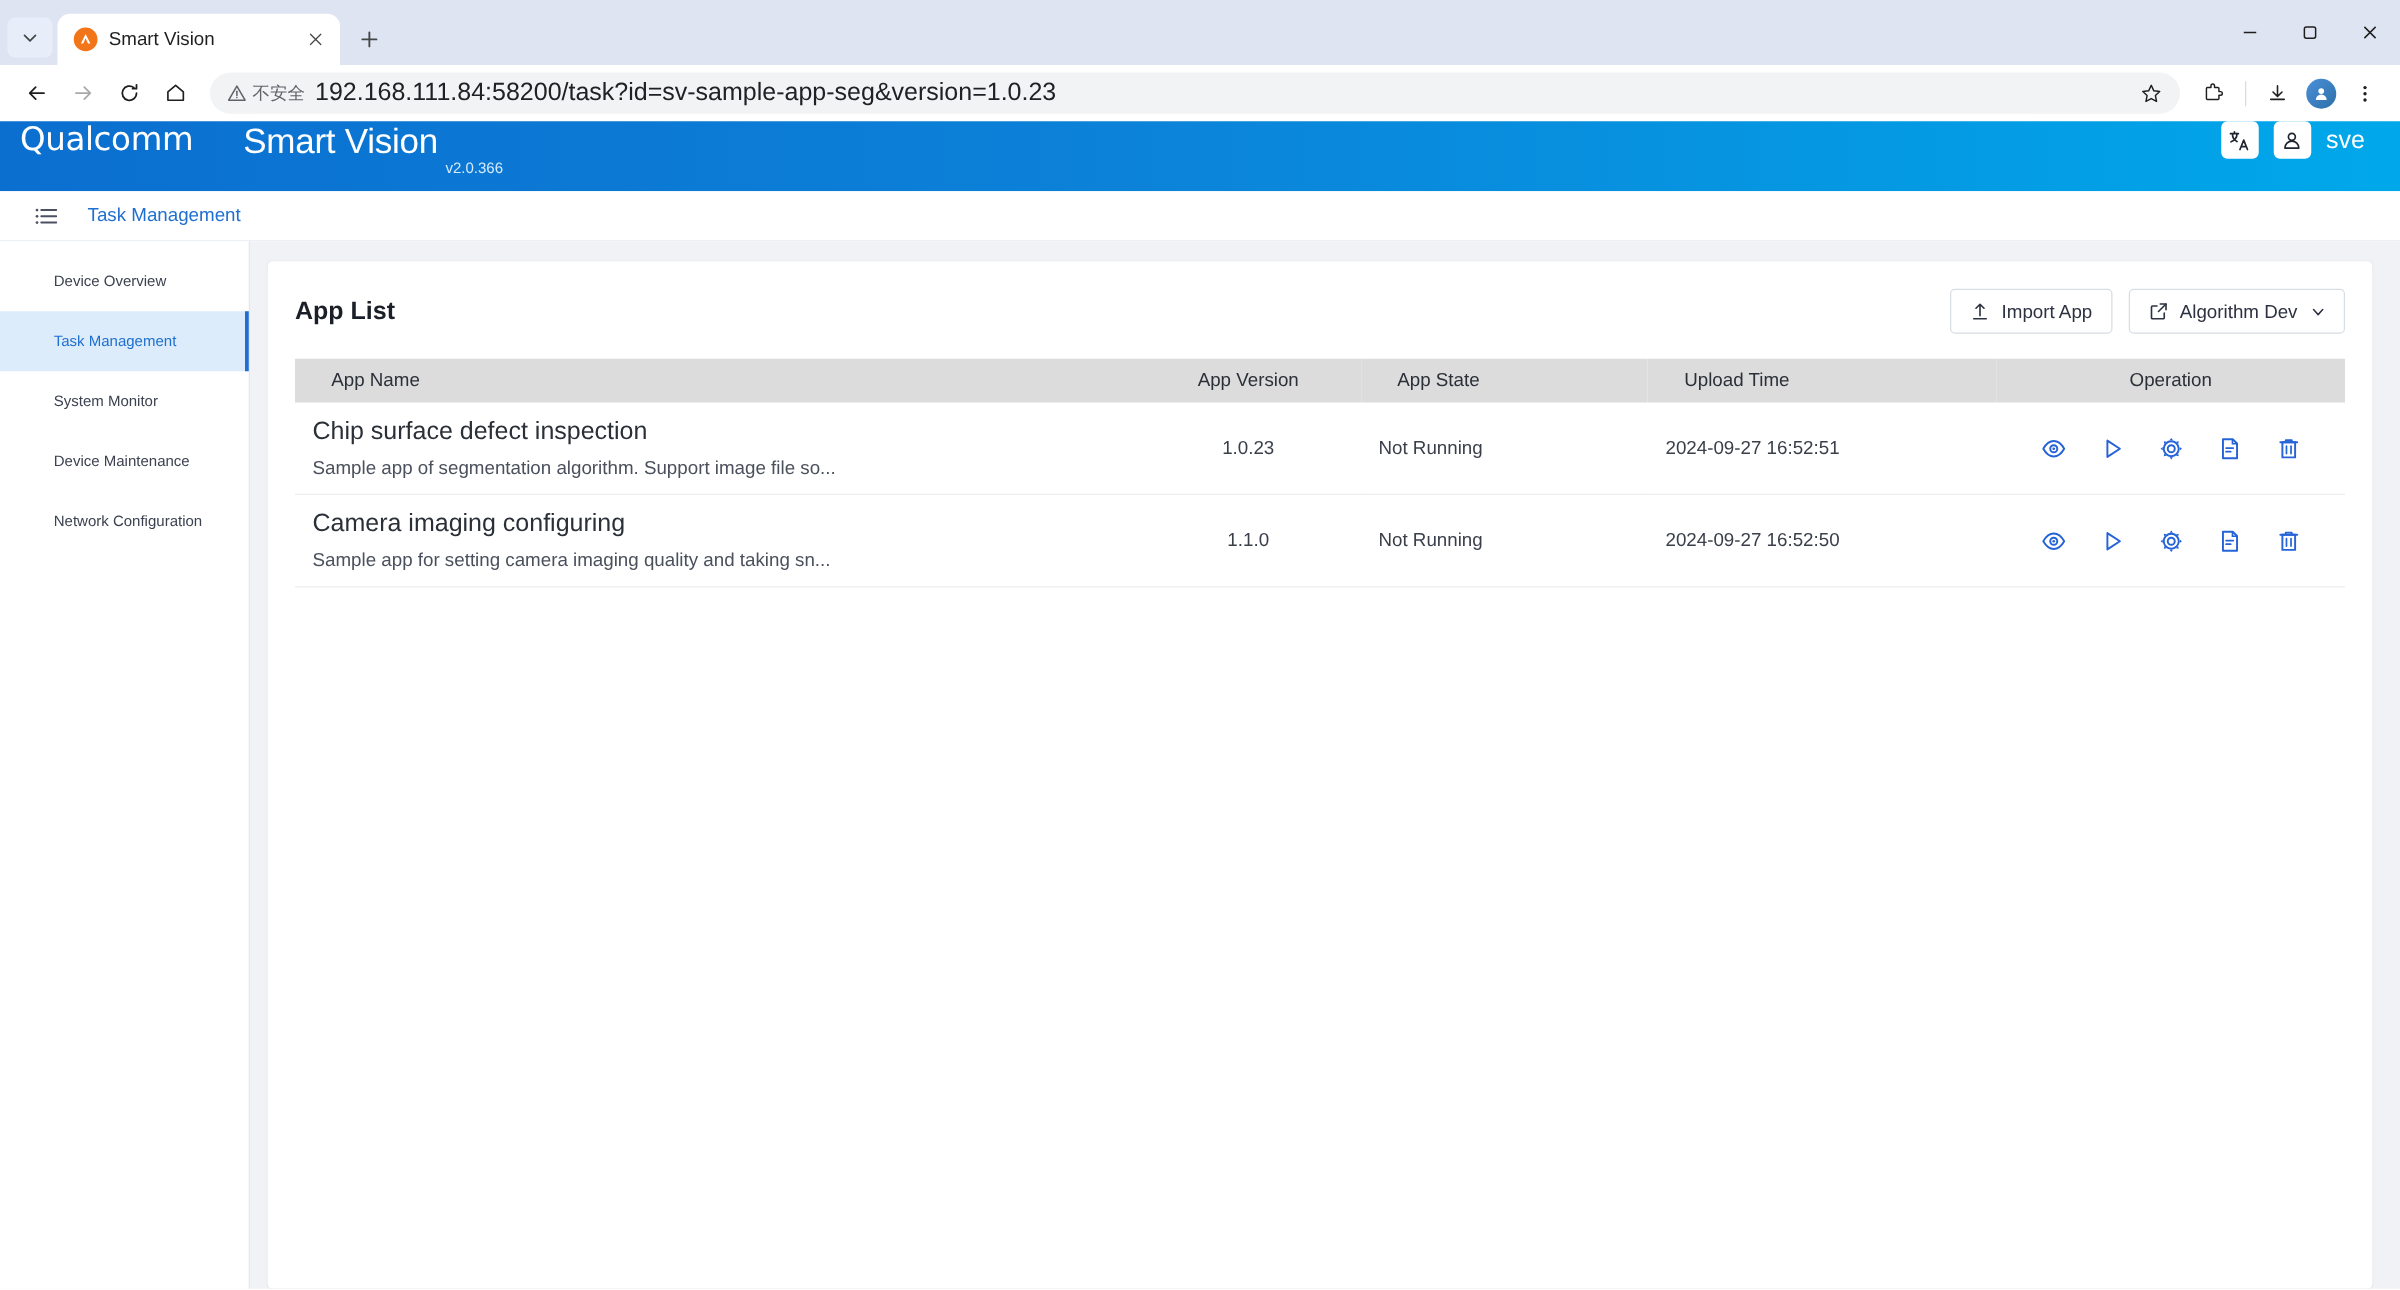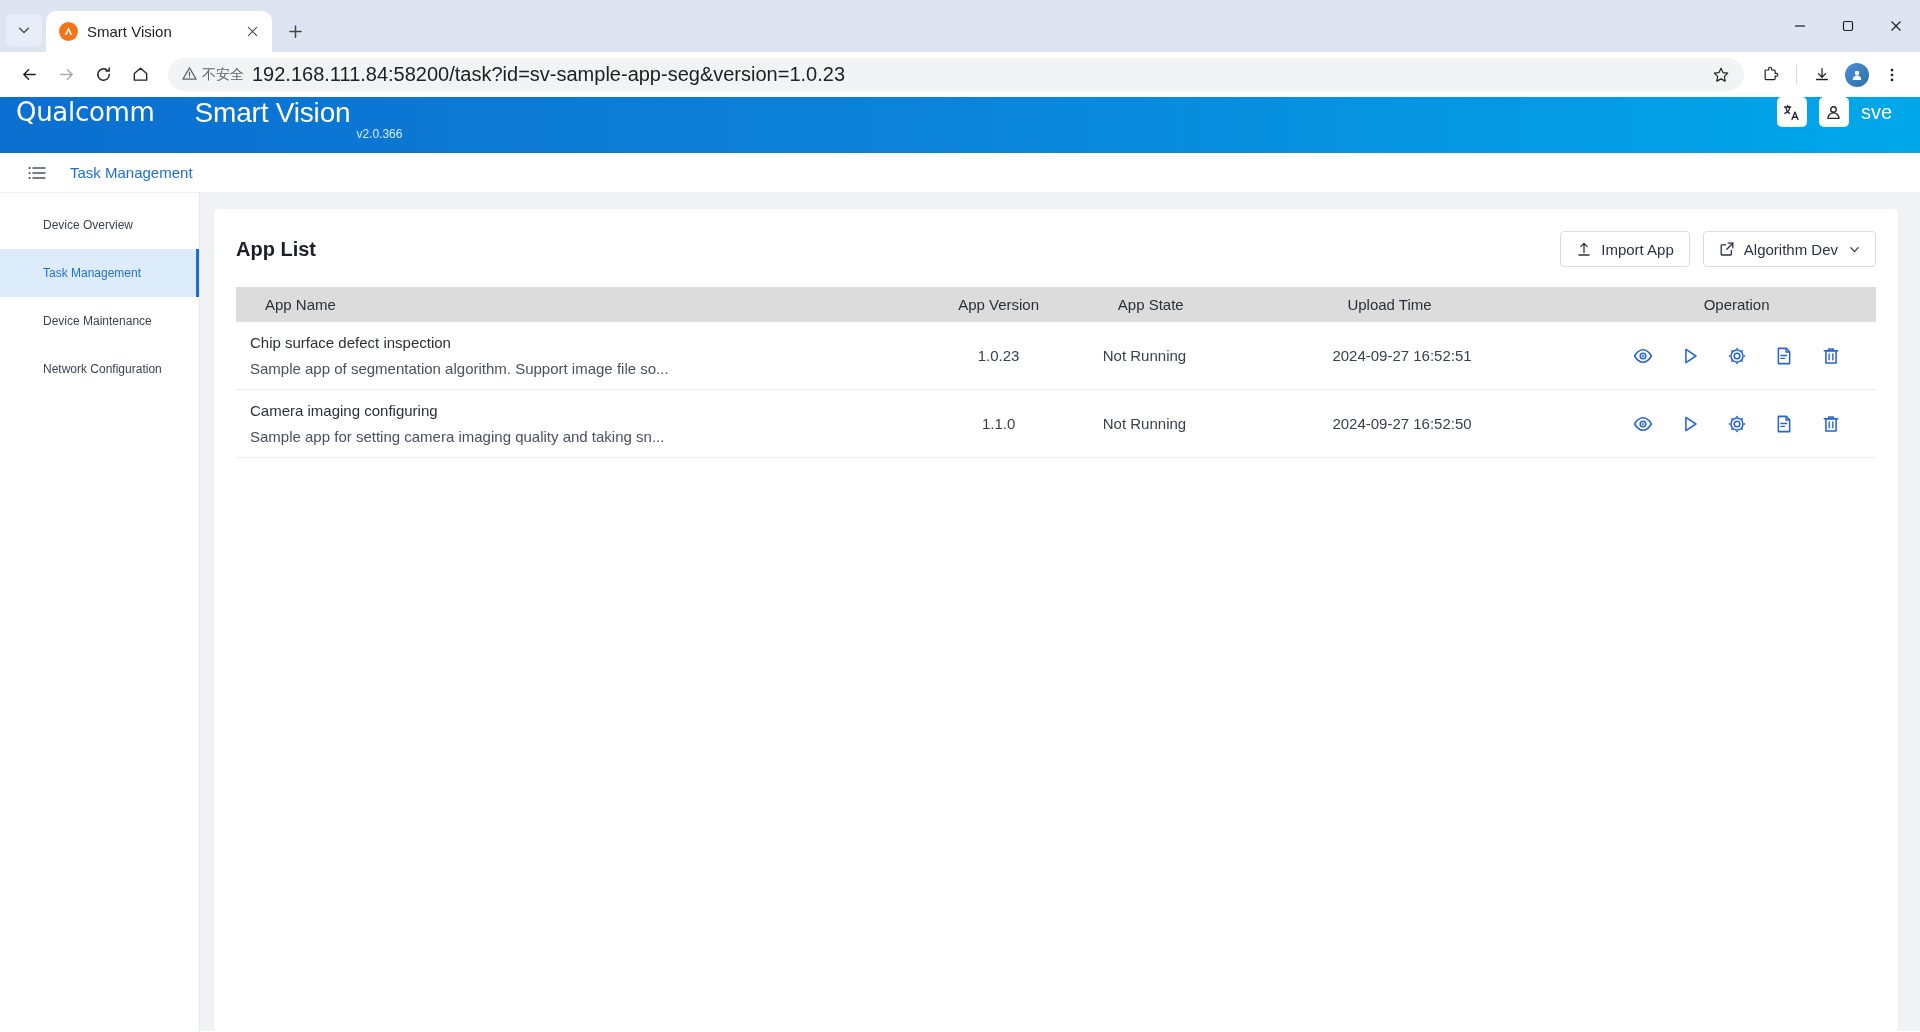--- a/index.html
+++ b/index.html
@@ -87,21 +87,21 @@
   .nav-btn.disabled { opacity: 0.38; }
   .omnibox {
     flex: 1; height: 33px;
     background: #f1f3f4;
     border-radius: 17px;
     display: flex; align-items: center;
     padding: 0 14px; gap: 8px;
     margin: 0 8px;
   }
   .not-secure {
-    display: flex; gap: 5px;
+    display: flex; align-items: center; gap: 5px;
     flex-shrink: 0;
   }
   .not-secure svg { width: 15px; height: 15px; }
   .not-secure-text {
     font-size: 14px; color: #5f6368;
     white-space: nowrap;
   }
   .url-text {
     font-size: 20px; color: #202124;
     white-space: nowrap; overflow: hidden;
@@ -265,21 +265,21 @@
   .col-op      { width: 17%; }
 
   table.app-table tbody td {
     border-bottom: 1px solid #ebedf0;
     padding: 12px 14px;
     font-size: 15px;
     color: #3a3f4a;
     vertical-align: middle;
   }
   .app-name-primary {
-    font-size: 15px; color: #2b3038;
+    font-size: 20px; color: #2b3038;
     margin-bottom: 9px;
   }
   .app-name-desc {
     font-size: 15px; color: #4a505c;
     white-space: nowrap; overflow: hidden; text-overflow: ellipsis;
   }
   .op-cell {
     display: flex; align-items: center; justify-content: center;
     gap: 26px;
   }
@@ -442,20 +442,23 @@
 </div>
 
 <div class="page-body">
 
   <nav class="sidebar">
     <div class="sidebar-item">
       <span>Device Overview</span>
     </div>
     <div class="sidebar-item active">
       <span>Task Management</span>
+    </div>
+    <div class="sidebar-item">
+      <span>System Monitor</span>
     </div>
     <div class="sidebar-item">
       <span>Device Maintenance</span>
     </div>
     <div class="sidebar-item">
       <span>Network Configuration</span>
     </div>
   </nav>
 
   <main class="main-area">

